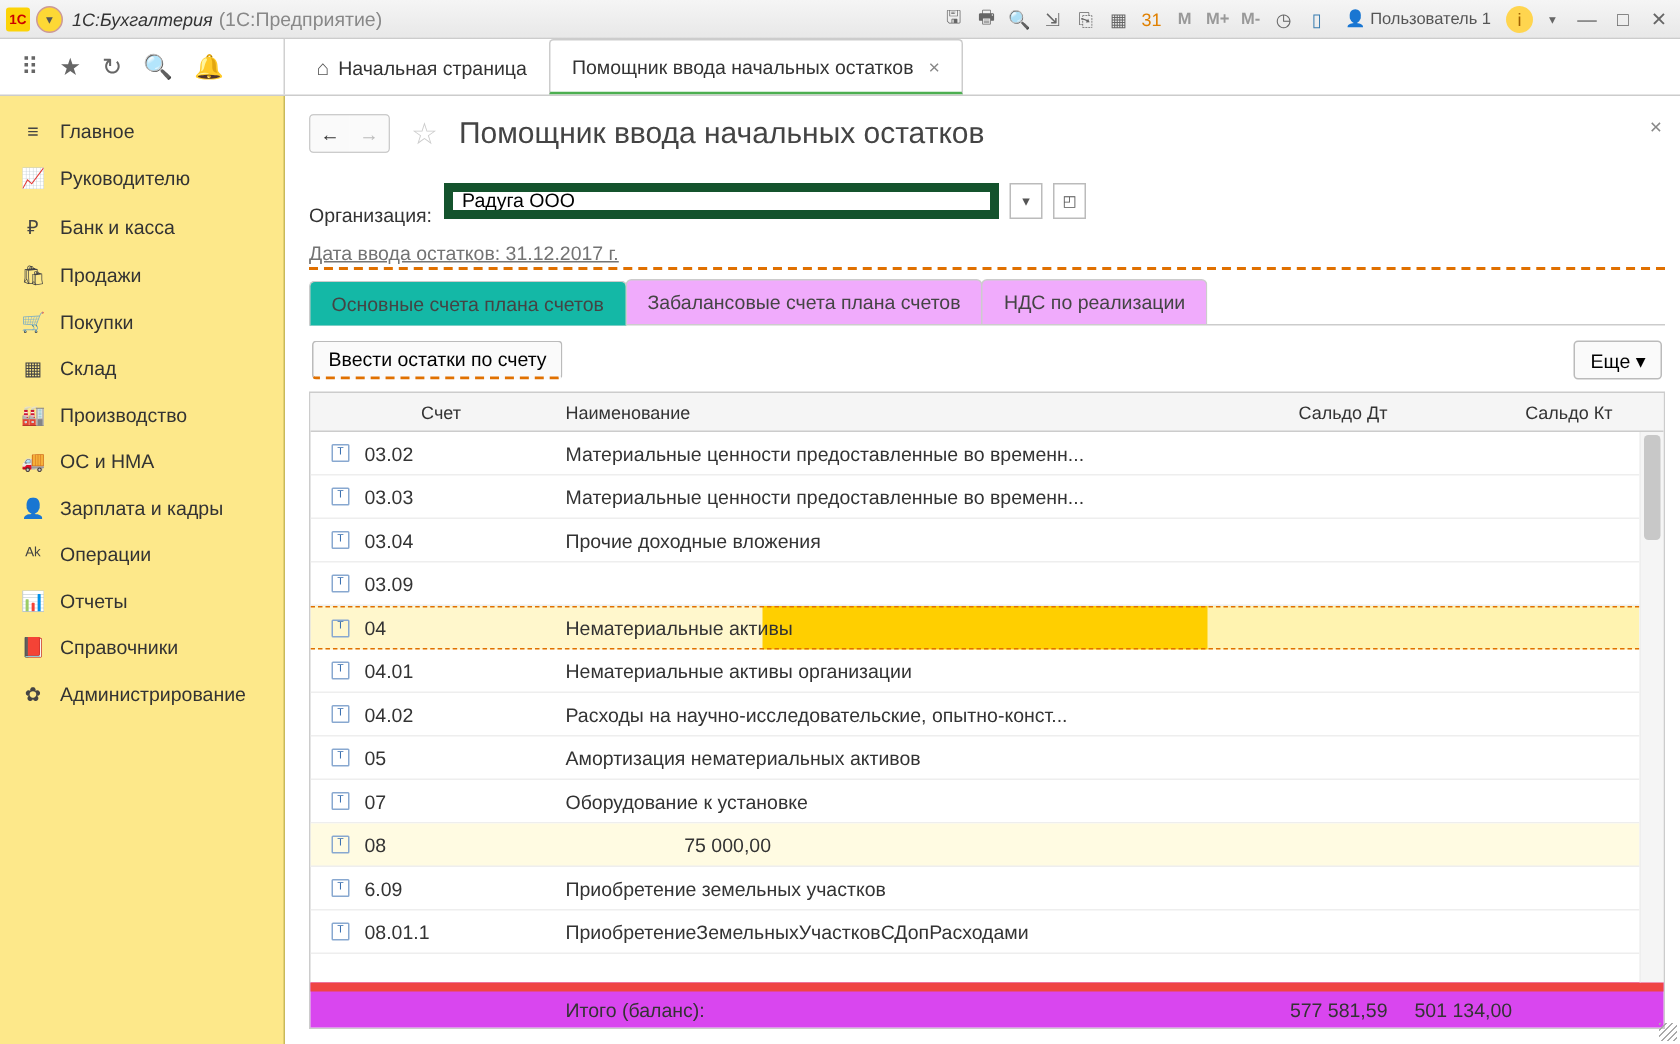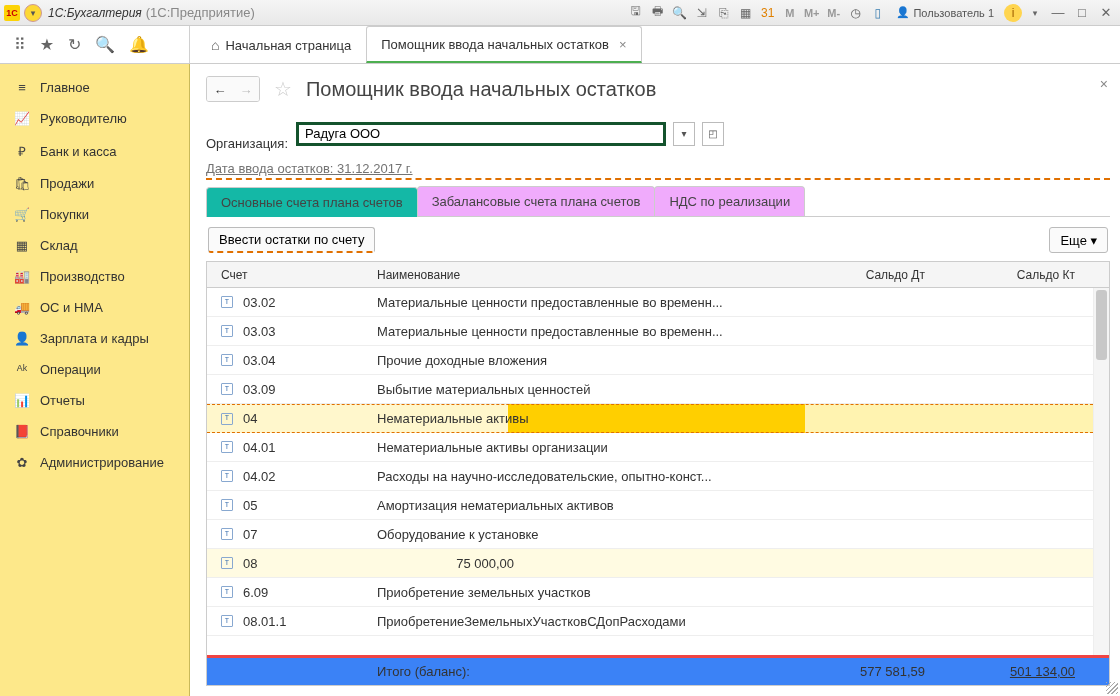--- a/index.html
+++ b/index.html
@@ -39,58 +39,58 @@
 .content-header { display:flex; align-items:center; gap:8px; margin-bottom:14px;}
 .nav-btns { display:flex; border:1px solid #ccc; border-radius:3px; overflow:hidden;}
 .nav-btn { width:26px; height:24px; display:flex; align-items:center; justify-content:center; color:#333; background:#fafafa;}
 .nav-btn.dis { color:#bbb;}
 .star { color:#ccc; font-size:20px; margin: 0 6px;}
 .page-title { font-size:20px; color:#444;}
 .close-page { position:absolute; right:12px; top:12px; color:#888; font-size:14px;}
 
 .org-row { display:flex; align-items:center; gap:8px; margin-bottom:10px;}
 .org-row label { font-size:13px;margin-top:20px;}
-.org-input { width:370px; height:24px; border:3px solid #14532d; padding:0 6px; font-size:13px;}
+.org-input { width:370px; height:24px; border:6px solid #14532d; padding:0 6px; font-size:13px;}
 .org-sq { width:22px; height:24px; border:1px solid #bbb; display:flex; align-items:center; justify-content:center; font-size:10px; color:#555; margin-left:-1px;}
 .date-link { color:#737373; text-decoration:underline; font-size:13px; display:inline-block; border-bottom:2px dashed #e07000; padding-bottom:2px; margin-bottom:6px;}
 
 .sub-tabs { display:flex; border-bottom:1px solid #ccc;}
 .sub-tab { padding:7px 14px; border:1px solid #ccc; border-bottom:none; background:#f0abfc; margin-right:-1px; border-top-left-radius:4px; border-top-right-radius:4px; font-size:13px; color:#444;}
 .sub-tab.active { background:#14b8a6; position:relative; top:1px;}
 
 .tool-row { display:flex; align-items:center; padding:10px 2px 8px; gap:8px;}
 .btn { height:26px; padding:0 10px; border:1px solid #bbb; background:#fafafa; border-radius:3px; font-size:13px; display:flex; align-items:center;}
 .btn.highlight { border-bottom: 2px dashed #e07000;}
 .tool-row .flex { flex:1;}
 
 .table-wrap { border:1px solid #ccc; flex:1; display:flex; flex-direction:column; min-height:0;}
 .thead { display:flex; background:#f5f5f5; border-bottom:1px solid #ccc; height:26px; align-items:center;}
-.col-acct { width:160px; padding-left:14px;}
+.col-acct { width:160px; padding-left:14px;text-align:center;}
 .col-name { flex:1; padding-left:10px;}
 .col-dt { width:165px; text-align:right; padding-right:18px;}
 .col-kt { width:150px; text-align:right; padding-right:18px;}
 .thead > div { font-size:12px; color:#333;}
 .scrollcol { width:16px; background:#f0f0f0; border-left:1px solid #ddd;}
 .tbody { flex:1; overflow:hidden; position:relative; display:flex;}
 .rows { flex:1;}
 .scroll-track { width:16px; background:#f5f5f5; border-left:1px solid #eee; position:relative;}
 .scroll-thumb { position:absolute; left:2px; right:2px; top:2px; height:70px; background:#c8c8c8; border-radius:3px;}
 .row { display:flex; height:29px; align-items:center; border-bottom:1px solid #eee;}
 .row .ic { width:30px; display:flex; justify-content:center; color:#3a6faf; font-size:10px; border:1px solid #88a8d0; width:12px; height:12px; margin-left:14px; margin-right:10px; display:flex;align-items:center;justify-content:center; border-radius:1px;}
 .row .acct { width: calc(160px - 36px);}
 .row .name { flex:1; padding-left:10px; white-space:nowrap; overflow:hidden; text-overflow:ellipsis;}
 .row .dt { width:165px; text-align:right; padding-right:18px;}
 .row .kt { width:150px; text-align:right; padding-right:18px;}
 .row.selected { background: linear-gradient(to right, #fff7cc 0%, #fff7cc 34%, #ffcf00 34%, #ffcf00 67.5%, #fff3b0 67.5%); border-top:1px dashed #e07000; border-bottom:1px dashed #e07000;}
 .row.light { background:#fffbe2;}
-.tfoot { display:flex; height:30px; align-items:center; border-top:3px solid #ef4444; background:#3b82f6;}
+.tfoot { display:flex; height:30px; align-items:center; border-top:6px solid #ef4444; background:#d946ef;}
 .tfoot .lbl { width: calc(160px); }
 .tfoot .name { flex:1; padding-left:10px;}
 .tfoot .dt { width:165px; text-align:right; padding-right:18px; font-weight:normal;}
-.tfoot .kt { width:150px; text-align:right; padding-right:18px;text-decoration:underline;}
+.tfoot .kt { width:150px; padding-right:18px;}
 .resize-handle { position:absolute; right:2px; bottom:2px; width:12px; height:12px; background:repeating-linear-gradient(135deg,#aaa,#aaa 1px,transparent 1px,transparent 3px);}
 </style>
 </head>
 <body>
 
 <div class="titlebar">
   <div class="app-icon">1C</div>
   <div class="dropdown-circle">▾</div>
   <span class="title-text">1С:Бухгалтерия</span>
   <span class="title-sub">(1С:Предприятие)</span>
@@ -255,21 +255,20 @@
             <div class="row">
               <span class="ic">ᵀ</span>
               <span class="acct">03.04</span>
               <span class="name">Прочие доходные вложения</span>
               <span class="dt"></span>
               <span class="kt"></span>
             </div>
             <div class="row">
               <span class="ic">ᵀ</span>
               <span class="acct">03.09</span>
-              <span class="name">Выбытие материальных ценностей</span>
               <span class="dt"></span>
               <span class="kt"></span>
             </div>
             <div class="row selected">
               <span class="ic">ᵀ</span>
               <span class="acct">04</span>
               <span class="name">Нематериальные активы</span>
               <span class="dt"></span>
               <span class="kt"></span>
             </div>

